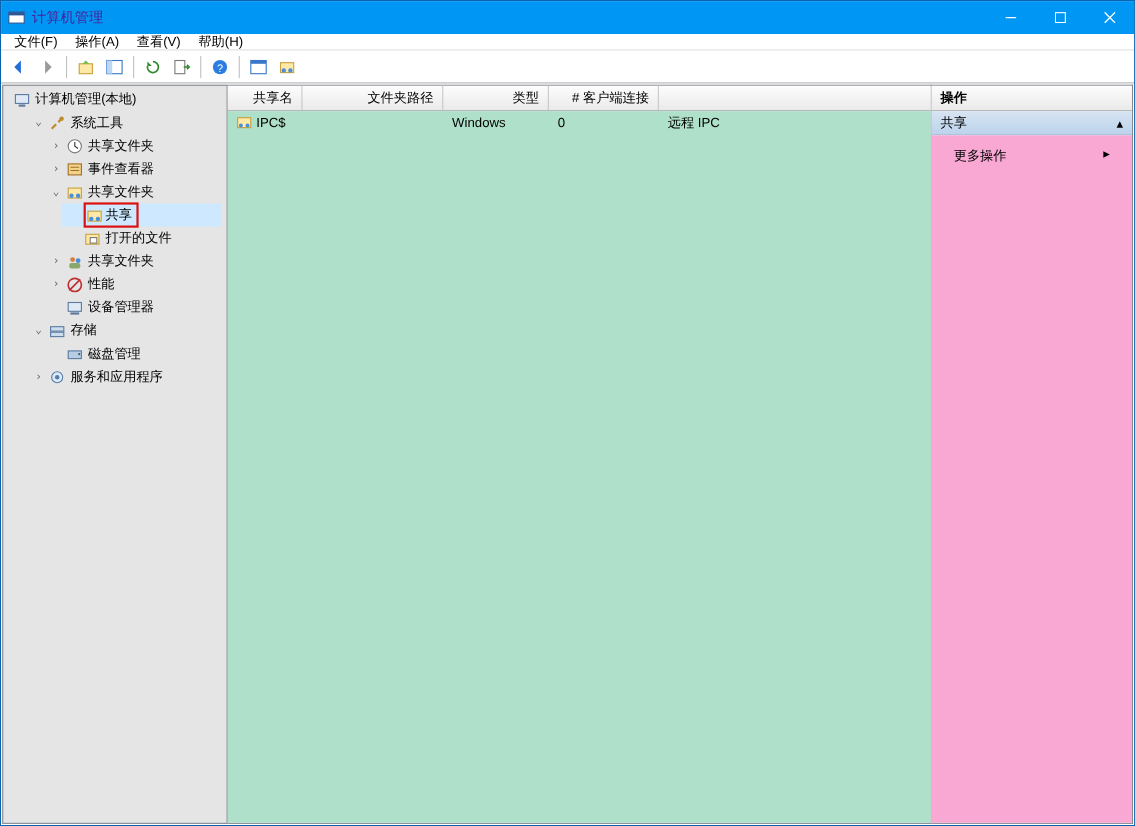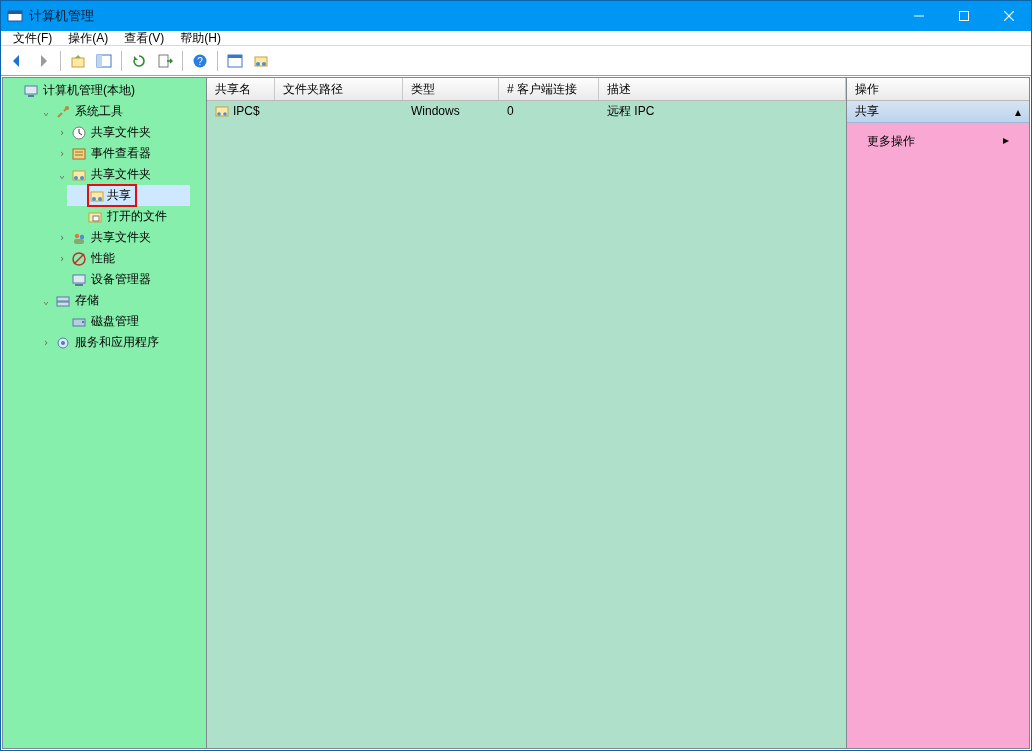--- a/index.html
+++ b/index.html
@@ -13,21 +13,21 @@
     display:flex; flex-direction:column;
     overflow:hidden;
     border:1px solid #0a64ad;
   }
 
   
   .titlebar {
     height:30px;
     background:#0097f4;
     display:flex; align-items:center;
-    color:#0f172a;
+    color:#4c1d95;
     padding:0 0 0 6px;
   }
   .titlebar .title { flex:1; font-size:13px; }
   .titlebar .win-btn {
     width:45px; height:30px;
     display:flex; align-items:center; justify-content:center;
     color:#fff; font-size:14px;
   }
   .sys-icon { width:16px; height:16px; margin-right:6px; display:inline-flex; align-items:center; justify-content:center; }
 
@@ -62,23 +62,23 @@
     flex:1;
     display:flex;
     min-height:0;
     background:#fff;
     padding:1px;
   }
 
   .panel-tree {
     width:205px;
     border:1px solid #828790;
-    background:#86efac;
+    background:#e5e5e5;
     overflow:auto;
-    padding:2px 16px;
+    padding:2px 5px;
   }
 
   
   ul.tree, ul.tree ul { list-style:none; margin:0; padding:0; }
   ul.tree ul { padding-left:16px; }
   .tree-row {
     display:flex; align-items:center;
     height:21px;
     padding-left:4px;
     white-space:nowrap;
@@ -104,21 +104,21 @@
   .list-header {
     display:flex;
     background:linear-gradient(#fdfdfd,#eaeaea);
     border-bottom:1px solid #b8b8b8;
     height:23px;
   }
   .list-header .col {
     padding:3px 8px;
     border-right:1px solid #c8c8c8;
     font-size:12px;
-    overflow:hidden; text-overflow:ellipsis; white-space:nowrap;
+    overflow:hidden; text-overflow:ellipsis; white-space:nowrap;text-align:right;
   }
   .list-body {
     flex:1;
     background:#aee0ca;
     overflow:auto;
   }
   .list-row {
     display:flex;
     height:20px; align-items:center;justify-content:space-between;
   }
@@ -130,21 +130,21 @@
     border:1px solid #828790;
     border-left:none;
     display:flex; flex-direction:column;
     background:#fff;
   }
   .act-header {
     height:23px;
     background:linear-gradient(#fdfdfd,#eaeaea);
     border-bottom:1px solid #b8b8b8;
     padding:3px 8px;
-    font-weight:normal;
+    font-weight:bold;
   }
   .act-sub {
     height:22px;
     background:linear-gradient(#d7e4f2,#bcd3ec);
     border-bottom:1px solid #9db7d4;
     padding:3px 8px;
     display:flex;align-items:center;justify-content:space-between;
   }
   .act-body {
     flex:1;
@@ -433,21 +433,20 @@
       </li>
     </ul>
   </div>
 
   <div class="panel-list">
     <div class="list-header">
       <div class="col" style="width:68px">共享名</div>
       <div class="col" style="width:128px">文件夹路径</div>
       <div class="col" style="width:96px">类型</div>
       <div class="col" style="width:100px"># 客户端连接</div>
-      <div class="col" style="flex:1">描述</div>
     </div>
     <div class="list-body">
       <div class="list-row">
         <div class="cell" style="width:68px">
           <span>
               <svg width="14" height="14">
                 <rect x="1" y="3" width="12" height="9" fill="#ffe9a8" stroke="#c8a13a"></rect>
                 <circle cx="4" cy="10" r="1.8" fill="#4a90d9"></circle>
                 <circle cx="10" cy="10" r="1.8" fill="#4a90d9"></circle>
               </svg>

